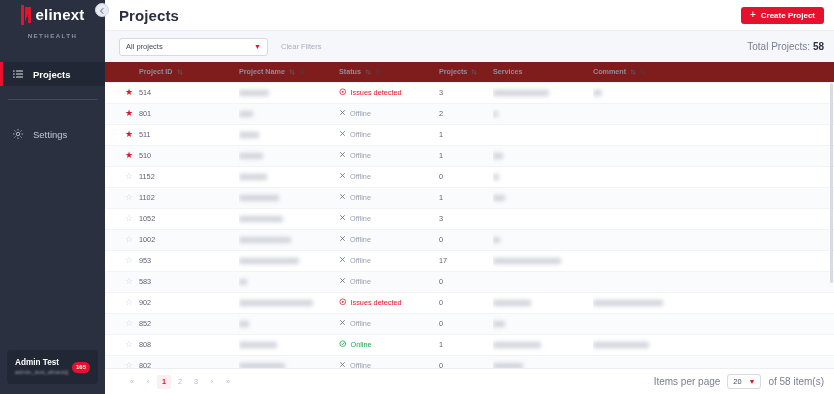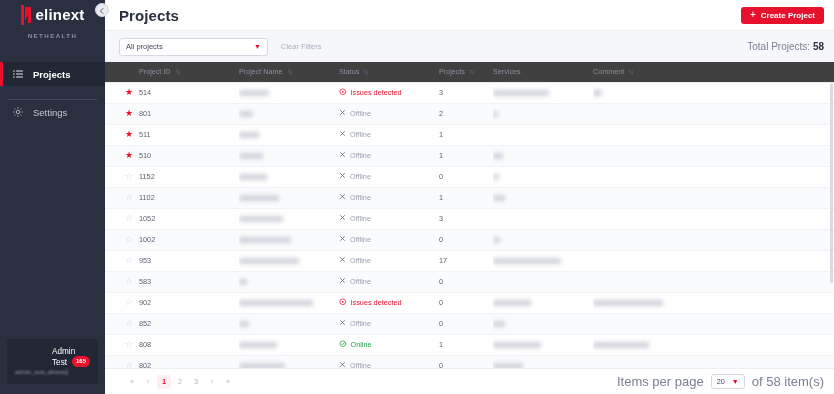--- a/index.html
+++ b/index.html
@@ -54,30 +54,30 @@
   .nav-item.active:before {
     content: ""; position: absolute; left: 0; top: 0;
     width: 3px; height: 100%; background: #e8112d;
   }
   .nav-ico { width: 12px; height: 12px; display: block; flex: none; opacity: .9; }
   .nav-gap { height: 13px; }
   .divider {
     height: 1px; background: #464b5c;
     margin: 0 8px;
   }
-  .nav-settings { }
+  .nav-settings { margin-top: 22px; }
   .spacer { flex: 1 1 auto; }
   .user-box {
     margin: 0 7px 10px 7px; padding: 7px 8px;
     background: #222735; border-radius: 4px;
     display: flex; align-items: center; gap: 4px;
     cursor: pointer;
   }
   .user-meta { flex: 1 1 auto; min-width: 0; }
-  .user-name { color: #ffffff; font-size: 8.2px; font-weight: 400; line-height: 11px; margin-left: 37px; }
+  .user-name { color: #ffffff; font-size: 8.2px; font-weight: 700; line-height: 11px; }
   .user-mail {
     color: #9aa0b1; font-size: 6px; line-height: 9px;
     white-space: nowrap; overflow: hidden; text-overflow: clip;
     filter: blur(1.1px);
   }
   .user-badge {
     background: #e8112d; color: #fff; font-size: 6px; font-weight: 700;
     border-radius: 7px; padding: 2px 4px; flex: none; line-height: 7px;
   }
 
@@ -138,22 +138,22 @@
   }
   .total-projects {
     margin-left: 10px; font-size: 10px; color: #7b8092;
   }
   .total-projects b { color: #2b3040; font-weight: 700; }
 
   
   .table-wrap { flex: 1 1 auto; overflow: hidden; position: relative; }
   table { width: 100%; border-collapse: collapse; table-layout: fixed; }
   thead th {
-    height: 20px; background: #404040;
-    font-size: 7.2px; font-weight: 400; color: #8a8f9e;
+    height: 20px; background: #7f1d1d;
+    font-size: 7.2px; font-weight: 700; color: #8a8f9e;
     text-align: left; padding: 0; border-bottom: 1px solid #edeff4;
     white-space: nowrap; vertical-align: middle;
   }
   th .hd { display: flex; align-items: center; gap: 4px; }
   .sort-ico { font-size: 7px; color: #5e6374; letter-spacing: -1px; }
   .srch-ico, .filt-ico { width: 6px; height: 6px; display: block; }
   tbody td {
     height: 21px; font-size: 7.3px; color: #5e6374;
     border-bottom: 1px solid #f2f3f7; padding: 0; vertical-align: middle;
     white-space: nowrap; overflow: hidden;
@@ -189,21 +189,21 @@
     padding: 0 10px 0 20px; border-top: 1px solid #eceef4; background: #fff;
   }
   .pager { display: flex; align-items: center; gap: 2px; }
   .pg {
     min-width: 14px; height: 14px; border-radius: 2px;
     display: flex; align-items: center; justify-content: center;
     font-size: 7.3px; color: #b4b8c4; cursor: pointer; padding: 0 3px;
   }
   .pg.active { background: #fdeef1; color: #e8112d; font-weight: 700; }
   .footer .spacer { flex: 1 1 auto; }
-  .ipp { font-size: 13px; color: #7b8092; }
+  .ipp { font-size: 10px; color: #7b8092; }
   .ipp-select {
     display: inline-flex; align-items: center; gap: 7px;
     border: 1px solid #d6d9e3; border-radius: 3px;
     height: 15px; padding: 0 5px; margin: 0 7px;
     font-size: 7.3px; color: #434857; cursor: pointer;
   }
 </style>
 </head>
 <body>
 

